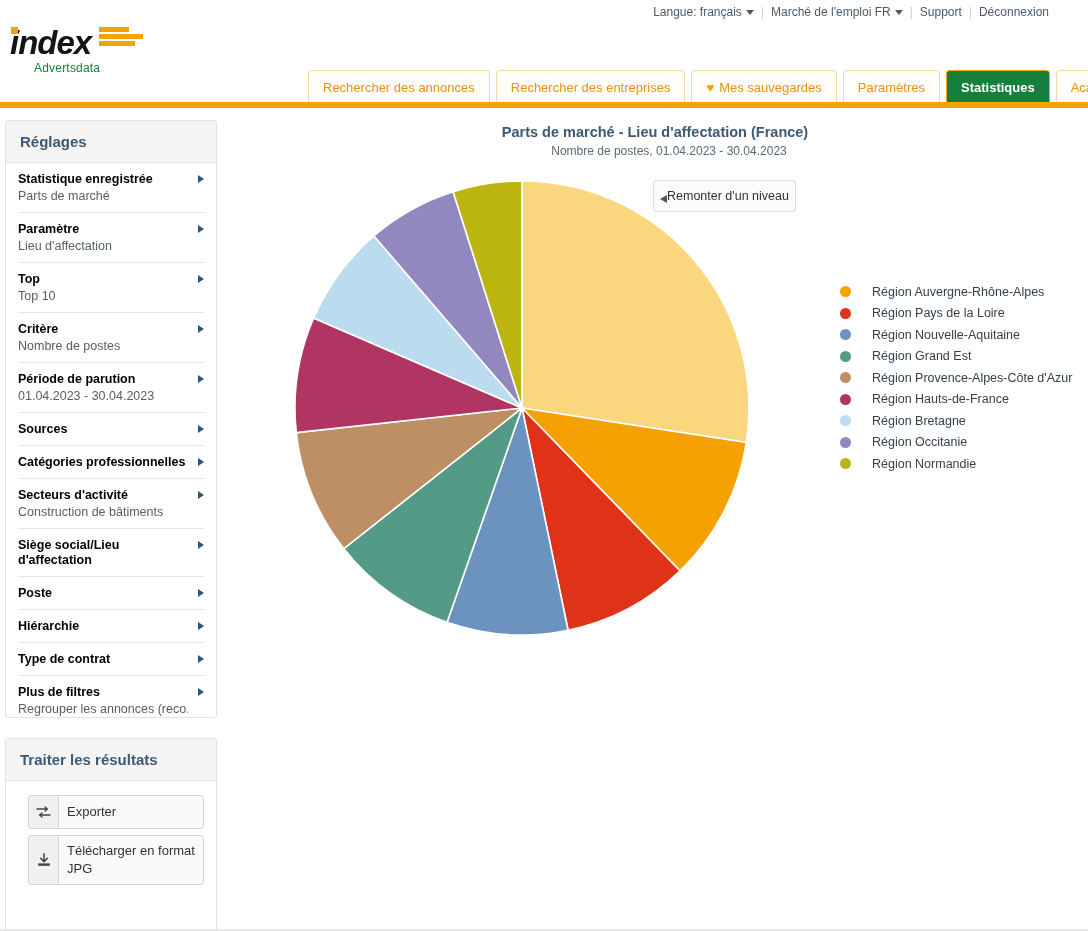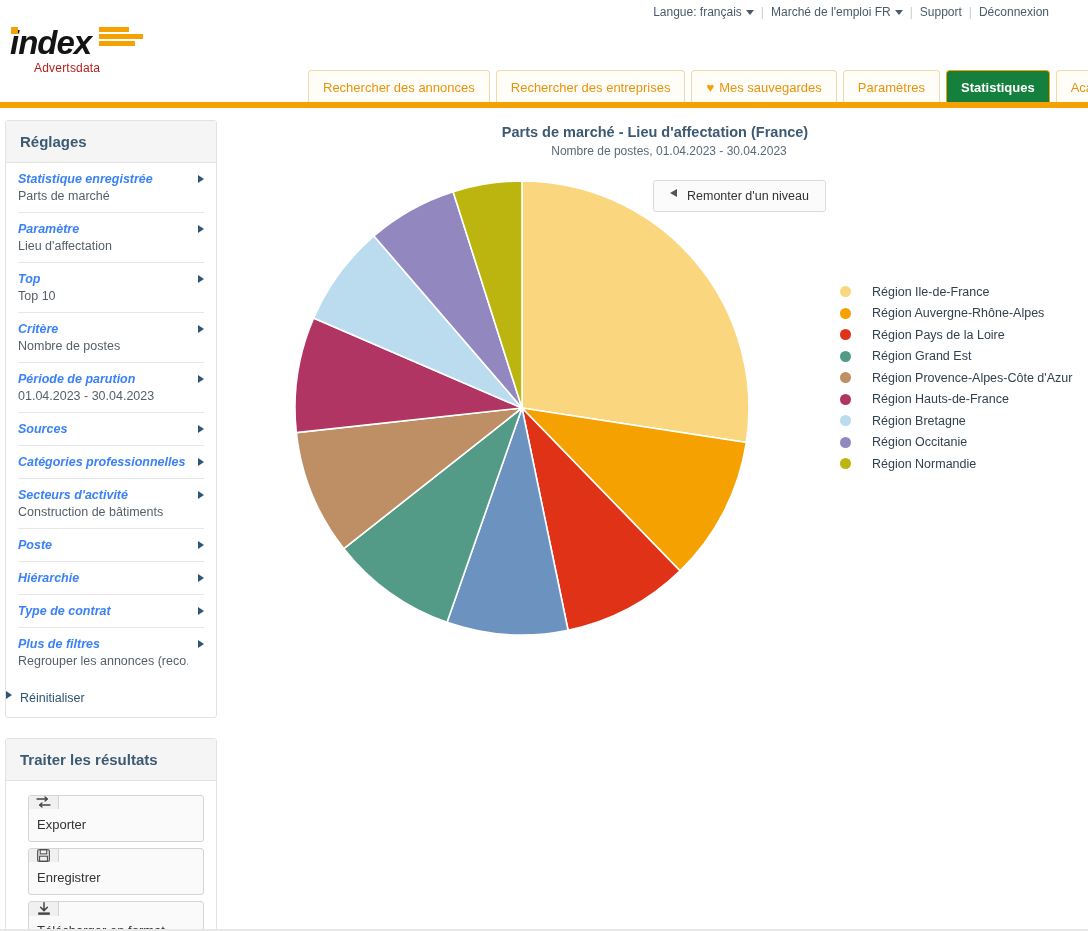--- a/index.html
+++ b/index.html
@@ -36,21 +36,21 @@
   .logo-word .dot {
     position: absolute; left: 1px; top: 1px; width: 7px; height: 7px; background: #F5A101;
   }
   .logo-bars {
     display: inline-block; vertical-align: 6px; margin-left: 8px; width: 44px;
   }
   .logo-bars i { display: block; background: #F5A101; margin-bottom: 2px; height: 5px; }
   .logo-bars i:nth-child(1) { width: 30px; }
   .logo-bars i:nth-child(2) { width: 44px; }
   .logo-bars i:nth-child(3) { width: 36px; }
-  .logo-sub { font-size: 12px; color: #b91c1c; margin-left: 24px; margin-top: 1px; letter-spacing: .2px; }
+  .logo-sub { font-size: 12px; color: #15803d; margin-left: 24px; margin-top: 1px; letter-spacing: .2px; }
 
   
   .navwrap {
     position: absolute; left: 308px; top: 68px; height: 36px;
     display: flex; align-items: flex-end; gap: 6px;
   }
   .tab {
     height: 34px; padding: 0 14px;
     display: flex; align-items: center; gap: 5px;
     background: #fffdf8; border: 1px solid #f3d9a6; border-bottom: none;
@@ -73,40 +73,40 @@
   }
   #settings-panel { left: 5px; top: 120px; width: 212px; height: 598px; }
   #results-panel  { left: 5px; top: 738px; width: 212px; height: 195px; }
 
   .setting-list { padding: 0 12px; }
   .setting-row {
     position: relative; padding: 9px 16px 8px 0;
     border-bottom: 1px solid #e6e6e6; cursor: pointer;
   }
   .setting-row:last-child { border-bottom: none; }
-  .setting-label { font-size: 12.5px; font-weight: bold; color: #3b82f6; line-height: 15px; font-style: italic; }
+  .setting-label { font-size: 12.5px; font-weight: bold; color: #000000; line-height: 15px; }
   .setting-value {
     font-size: 12.5px; color: #555f68; line-height: 16px; margin-top: 1px;
     white-space: nowrap; overflow: hidden;
   }
   .arrow-r {
     position: absolute; right: 0; top: 12px; width: 0; height: 0;
     border-top: 4.5px solid transparent; border-bottom: 4.5px solid transparent;
     border-left: 6px solid #2f5574;
   }
   .reset-row { padding: 11px 0 9px 14px; position: relative; cursor: pointer; }
   .reset-row .arrow-r { left: 0; right: auto; top: 14px; }
   .reset-label { font-size: 12.5px; color: #2f5574; }
 
   
   .rbtns { padding: 14px 12px 0 22px; }
   .rbtn {
     display: flex; align-items: stretch; margin-bottom: 6px;
     border: 1px solid #d4d4d4; border-radius: 3px; background: #fafafa;
-    cursor: pointer; overflow: hidden; flex-direction: column;
+    cursor: pointer; overflow: hidden;
   }
   .rbtn .ic {
     width: 30px; min-width: 30px; display: flex; align-items: center; justify-content: center;
     background: #f0f0f0; border-right: 1px solid #d4d4d4; color: #4a4a4a; font-size: 13px;
   }
   .rbtn .lb {
     padding: 7px 8px; font-size: 13px; color: #333; line-height: 18px;
   }
   .rbtn.tall .lb { padding: 6px 8px; }
 
@@ -114,22 +114,22 @@
   .chart-title {
     position: absolute; left: 222px; top: 124px; width: 866px;
     text-align: center; font-size: 14.5px; font-weight: bold; color: #3c5a73;
   }
   .chart-sub {
     position: absolute; left: 236px; top: 144px; width: 866px;
     text-align: center; font-size: 12px; color: #5a6a78;
   }
   .levelup-btn {
     position: absolute; left: 653px; top: 180px;
-    display: flex; align-items: flex-start; gap: 10px;
-    padding: 8px 16px; background: #fbfbfb; border: 1px solid #dcdcdc; border-radius: 3px;
+    display: flex; align-items: flex-end; gap: 0;
+    padding: 8px 6px; background: #fbfbfb; border: 1px solid #dcdcdc; border-radius: 3px;
     font-size: 12.5px; color: #333; cursor: pointer;
   }
   .levelup-btn .tri {
     width: 0; height: 0; border-top: 4px solid transparent; border-bottom: 4px solid transparent;
     border-right: 7px solid #555;
   }
 
   #pie-svg { position: absolute; left: 281px; top: 167px; }
 
   .legend { position: absolute; left: 840px; top: 281px; }
@@ -214,20 +214,24 @@
           <div class="setting-label">Sources</div>
           <span class="arrow-r"></span>
         </div>
         <div class="setting-row">
           <div class="setting-label">Catégories professionnelles</div>
           <span class="arrow-r"></span>
         </div>
         <div class="setting-row">
           <div class="setting-label">Secteurs d'activité</div>
           <div class="setting-value">Construction de bâtiments</div>
+          <span class="arrow-r"></span>
+        </div>
+        <div class="setting-row">
+          <div class="setting-label">Siège social/Lieu d'affectation</div>
           <span class="arrow-r"></span>
         </div>
         <div class="setting-row">
           <div class="setting-label">Poste</div>
           <span class="arrow-r"></span>
         </div>
         <div class="setting-row">
           <div class="setting-label">Hiérarchie</div>
           <span class="arrow-r"></span>
         </div>
@@ -250,30 +254,20 @@
   <div class="panel" id="results-panel">
     <div class="panel-head">Traiter les résultats</div>
     <div class="rbtns" id="rbtns">
         <div class="rbtn">
           <div class="ic">
             <svg width="15" height="13" viewBox="0 0 15 13">
               <path d="M1 3h10M9 1l2.5 2L9 5M14 9H4M6 7L3.5 9 6 11" stroke="#444" stroke-width="1.3" fill="none" stroke-linecap="round" stroke-linejoin="round"></path>
             </svg>
           </div>
           <div class="lb">Exporter</div>
-        </div>
-        <div class="rbtn">
-          <div class="ic">
-            <svg width="13" height="13" viewBox="0 0 13 13">
-              <rect x="0.7" y="0.7" width="11.6" height="11.6" rx="1" stroke="#444" stroke-width="1.1" fill="none"></rect>
-              <rect x="3.2" y="0.7" width="6.6" height="4.2" stroke="#444" stroke-width="1" fill="none"></rect>
-              <rect x="2.6" y="7.2" width="7.8" height="5.1" stroke="#444" stroke-width="1" fill="none"></rect>
-            </svg>
-          </div>
-          <div class="lb">Enregistrer</div>
         </div>
         <div class="rbtn tall">
           <div class="ic">
             <svg width="14" height="14" viewBox="0 0 14 14">
               <path d="M7 0.8v7.2M3.6 5.2L7 8.6l3.4-3.4" stroke="#444" stroke-width="1.5" fill="none" stroke-linecap="round" stroke-linejoin="round"></path>
               <rect x="1.2" y="10.4" width="11.6" height="2.4" fill="#444"></rect>
             </svg>
           </div>
           <div class="lb">
             <div>Télécharger en format</div>
@@ -299,32 +293,32 @@
       <path d="M 241 241 L 166.05 455.27 A 227 227 0 0 1 62.83 381.65 Z" fill="#539B87" stroke="#ffffff" stroke-width="1.6"></path>
       <path d="M 241 241 L 62.83 381.65 A 227 227 0 0 1 15.33 265.58 Z" fill="#BE8F64" stroke="#ffffff" stroke-width="1.6"></path>
       <path d="M 241 241 L 15.33 265.58 A 227 227 0 0 1 32.56 151.09 Z" fill="#B03562" stroke="#ffffff" stroke-width="1.6"></path>
       <path d="M 241 241 L 32.56 151.09 A 227 227 0 0 1 92.91 68.96 Z" fill="#BADCEE" stroke="#ffffff" stroke-width="1.6"></path>
       <path d="M 241 241 L 92.91 68.96 A 227 227 0 0 1 172.14 24.69 Z" fill="#9288BF" stroke="#ffffff" stroke-width="1.6"></path>
       <path d="M 241 241 L 172.14 24.69 A 227 227 0 0 1 241.00 14.00 Z" fill="#BDB50F" stroke="#ffffff" stroke-width="1.6"></path>
     </svg>
 
   <div class="legend" id="legend">
       <div class="legend-item">
-        <span class="legend-dot" style="background: rgb(250, 215, 127);"></span>
-        <span class="legend-label">Région Ile-de-France</span>
-      </div>
-      <div class="legend-item">
         <span class="legend-dot" style="background: rgb(245, 161, 1);"></span>
         <span class="legend-label">Région Auvergne-Rhône-Alpes</span>
       </div>
       <div class="legend-item">
         <span class="legend-dot" style="background: rgb(224, 50, 23);"></span>
         <span class="legend-label">Région Pays de la Loire</span>
       </div>
       <div class="legend-item">
+        <span class="legend-dot" style="background: rgb(108, 147, 191);"></span>
+        <span class="legend-label">Région Nouvelle-Aquitaine</span>
+      </div>
+      <div class="legend-item">
         <span class="legend-dot" style="background: rgb(83, 155, 135);"></span>
         <span class="legend-label">Région Grand Est</span>
       </div>
       <div class="legend-item">
         <span class="legend-dot" style="background: rgb(190, 143, 100);"></span>
         <span class="legend-label">Région Provence-Alpes-Côte d'Azur</span>
       </div>
       <div class="legend-item">
         <span class="legend-dot" style="background: rgb(176, 53, 98);"></span>
         <span class="legend-label">Région Hauts-de-France</span>

